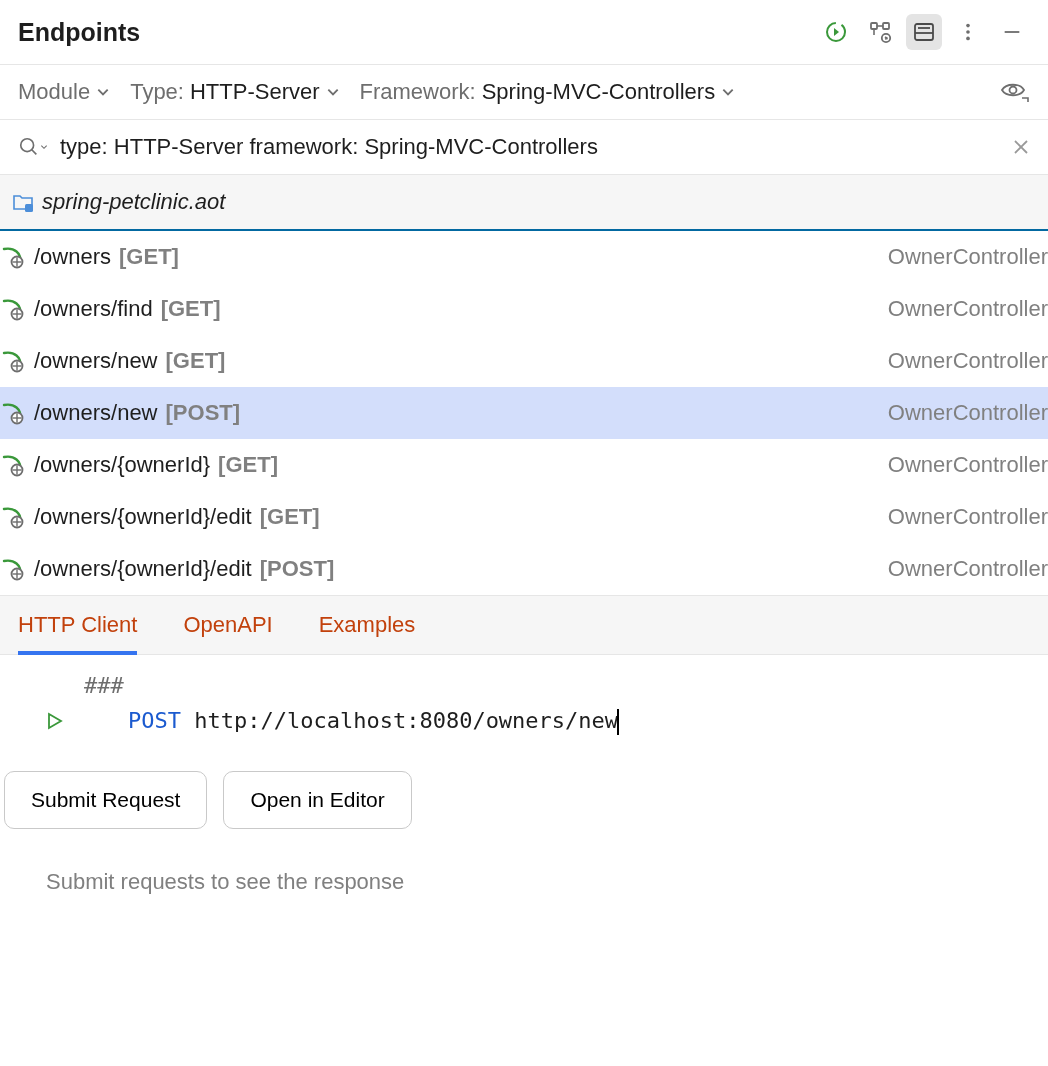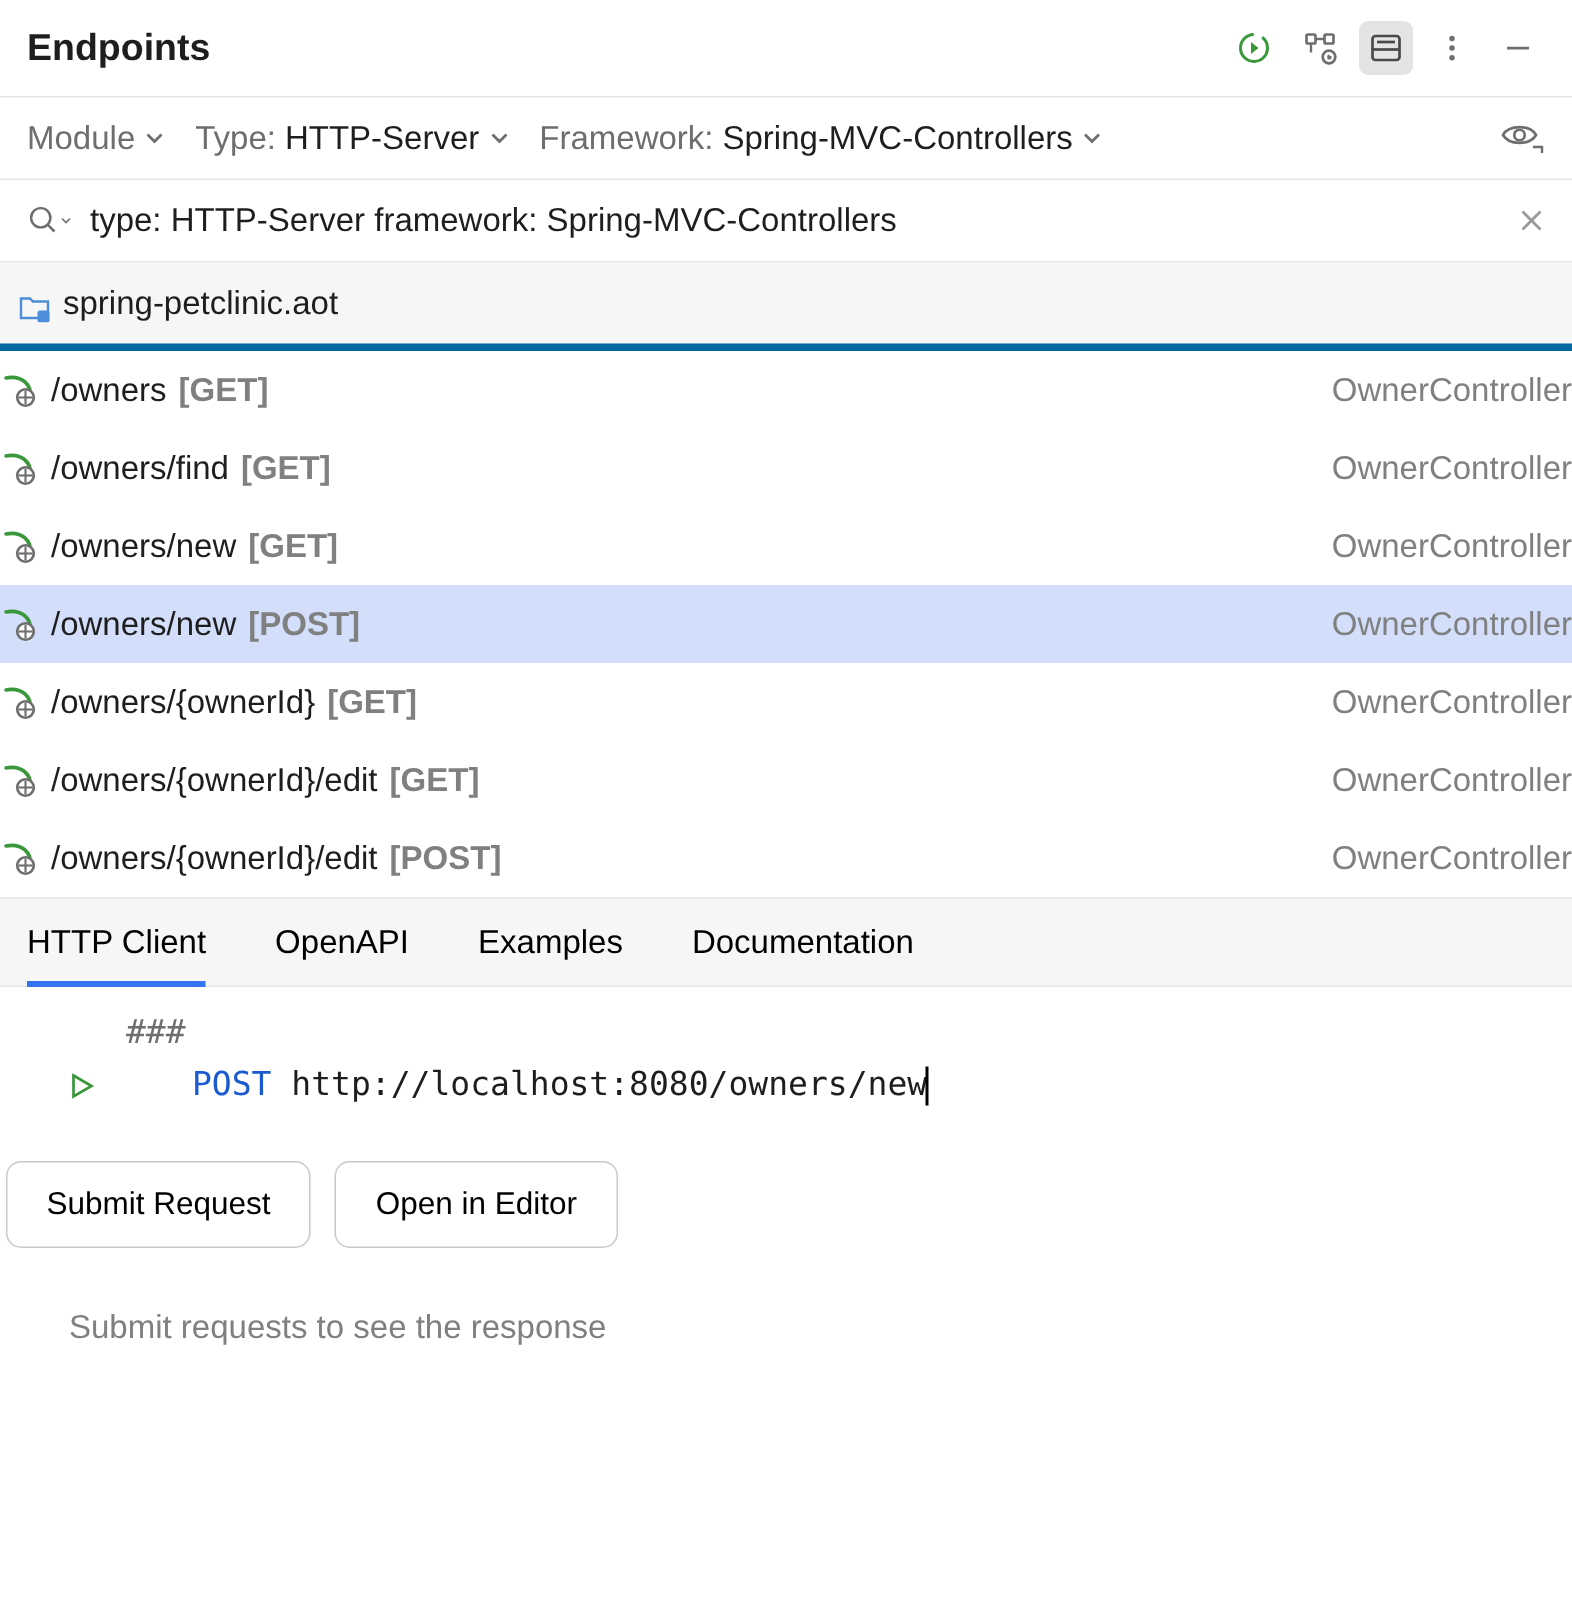--- a/index.html
+++ b/index.html
@@ -45,24 +45,25 @@
   align-items: center;
   padding: 14px 18px;
   border-bottom: 1px solid #e6e6e6;
   gap: 12px;
   background: #fff;
   justify-content: space-between;
 }
 .search-left { display: flex; align-items: center; gap: 12px; }
 .search-text { color: #1e1e1e; }
 .list-group-header {
-  display: flex; align-items: flex-end; gap: 8px;
+  display: flex; align-items: center; gap: 8px;
   padding: 14px 12px;
   background: #f6f6f6;
-  border-bottom: 5px solid #0369a1;
+  border-bottom: 2px solid #0369a1;
+  font-style: italic;
 }
 .endpoint-row {
   display: flex; align-items: center; justify-content: space-between;
   padding: 13px 0;
   cursor: pointer;
 }
 .endpoint-row.selected { background: #d3defb; }
 .endpoint-left { display: flex; align-items: center; gap: 8px; }
 .path { color: #1e1e1e; }
 .method { font-weight: 700; color: #808080; }
@@ -71,21 +72,21 @@
   display: flex;
   border-top: 1px solid #e6e6e6;
   background: #f6f6f6;
   padding: 0 18px;
   gap: 46px;
   border-bottom: 1px solid #e6e6e6;
 }
 .tab {
   padding: 16px 0;
   cursor: pointer;
-  color: #000000;
+  color: #c2410c;
   position: relative;
 }
 .tab.active::after {
   content: "";
   position: absolute;
   left: 0; right: 0; bottom: -1px;
   height: 4px;
   background: #3574f0;
 }
 .editor {
@@ -336,21 +337,20 @@
         <span class="method">[POST]</span>
       </div>
       <span class="controller">OwnerController</span>
     </div>
   </div>
 
 <div class="tabs">
   <div class="tab active">HTTP Client</div>
   <div class="tab">OpenAPI</div>
   <div class="tab">Examples</div>
-  <div class="tab">Documentation</div>
 </div>
 
 <div class="editor">
   <div class="editor-line">
     <div class="gutter"></div>
     <span class="code-hash" style="padding-left:0;margin-left:0;">###</span>
   </div>
   <div class="editor-line">
     <div class="gutter">
       <svg width="18" height="18" viewBox="0 0 18 18">

